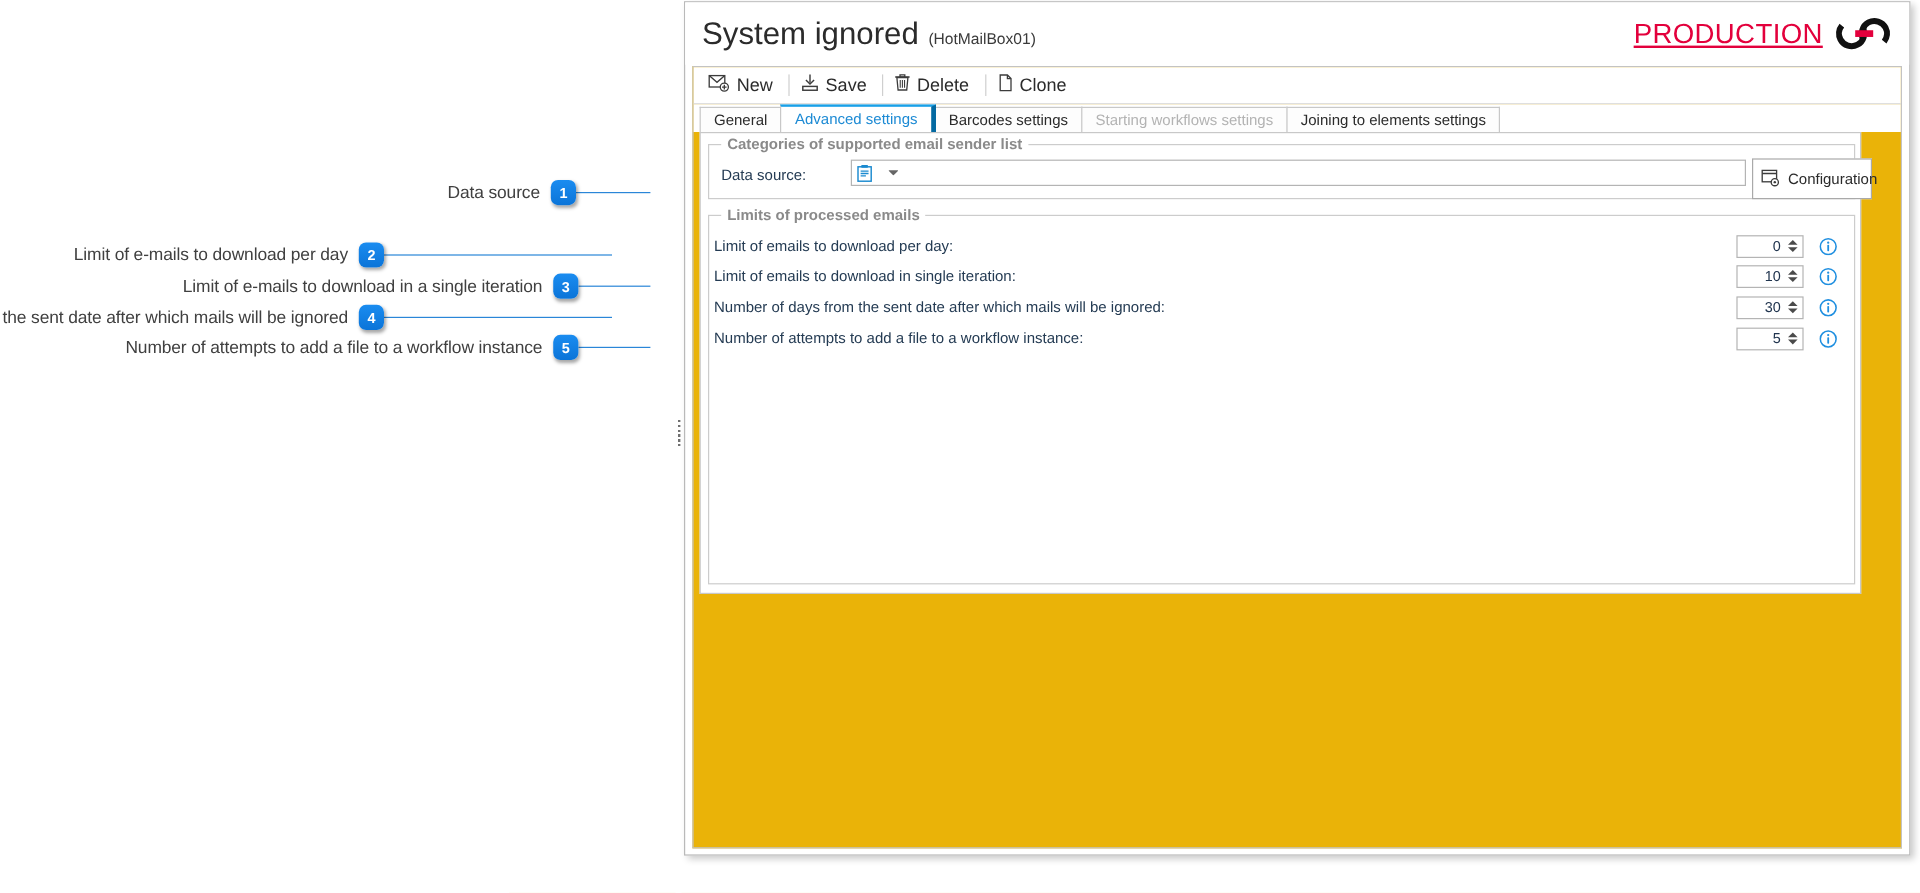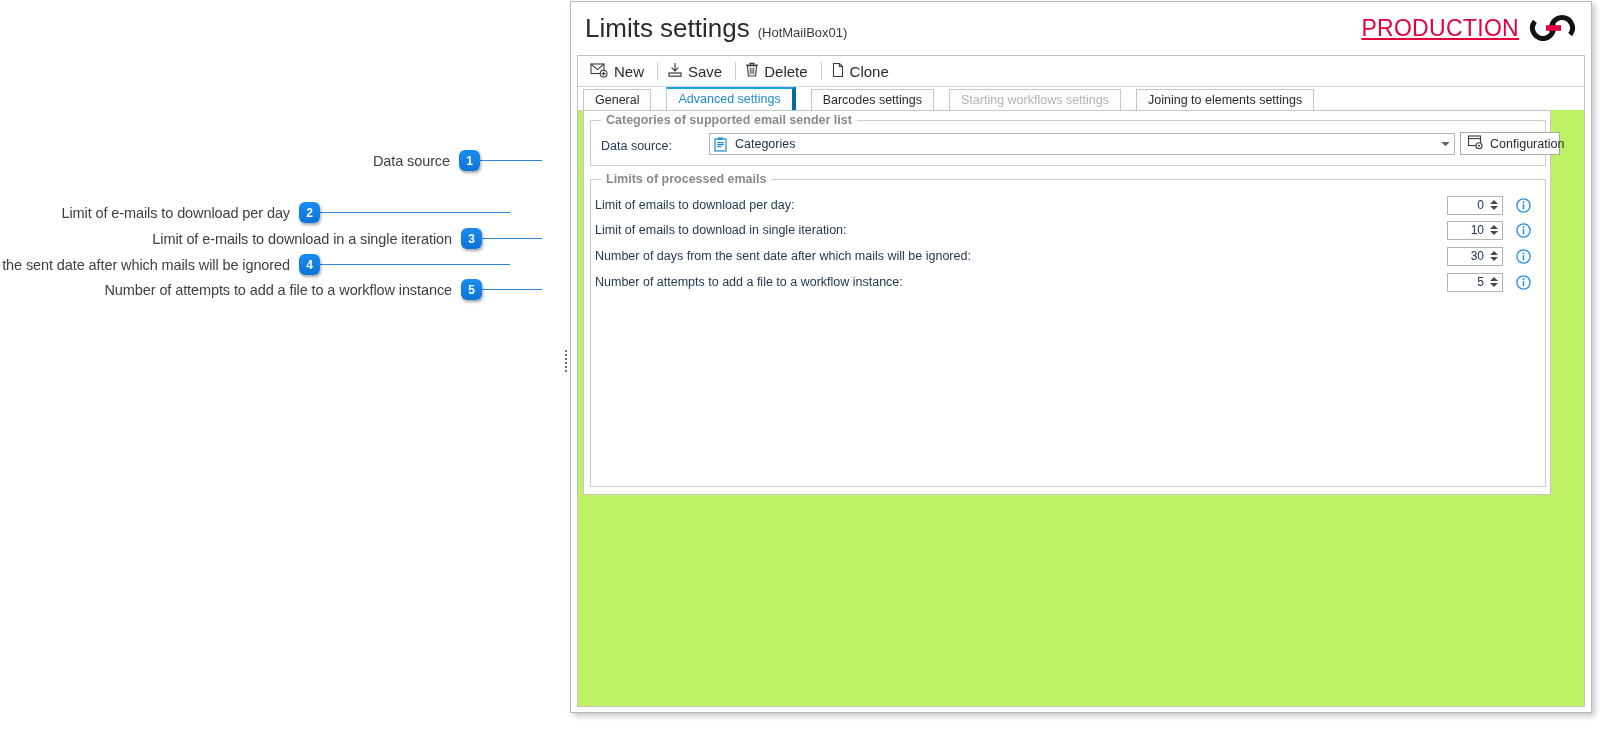--- a/index.html
+++ b/index.html
@@ -125,21 +125,21 @@
   .brand-logo { display:block; }
 
   
   .inner-frame {
     position: absolute;
     left: 6px;
     top: 53px;
     width: 1008px;
     height: 652px;
     border: 1px solid #c3c3c3;
-    background: #bef264;
+    background: #eab308;
     box-sizing: border-box;
   }
 
   
   .toolbar {
     height: 31px;
     display: flex;
     align-items: center;
     padding-left: 8px;
     border-bottom: 1px solid #d8d8d8;
@@ -164,21 +164,20 @@
   }
 
   
   .tabstrip {
     display: flex;
     align-items: flex-end;
     height: 23px;
     padding-left: 5px;
     background: #ffffff;
     position: relative;
-    gap: 16px;
   }
   .tab {
     height: 21px;
     line-height: 21px;
     padding: 0 11px;
     font-size: 12.5px;
     color: #2b2b2b;
     border: 1px solid #c8c8c8;
     border-bottom: none;
     background: #fdfdfd;
@@ -272,21 +271,21 @@
     align-items: center;
     justify-content: center;
     color: #5a5a5a;
     font-size: 9px;
   }
   .config-btn {
     position: absolute;
     left: 869px;
     top: 11px;
     width: 100px;
-    height: 23px;
+    height: 34px;
     border: 1px solid #a9a9a9;
     background: #ffffff;
     display: flex;
     align-items: center;
     gap: 6px;
     padding-left: 6px;
     box-sizing: border-box;
     font-size: 12.5px;
     color: #2b2b2b;
     cursor: default;
@@ -389,21 +388,21 @@
   <span class="badge">5</span>
   <span class="leader" style="width:60px;"></span>
 </div>
 
 <div class="splitter"></div>
 <div class="splitter-grip"></div>
 
 <div class="window">
 
   <div class="titlebar">
-    <span class="title-main">Limits settings</span>
+    <span class="title-main">System ignored</span>
     <span class="title-sub">(HotMailBox01)</span>
     <div class="brand">
       <span class="brand-text">PRODUCTION</span>
       <span>
         <svg class="brand-logo" width="48" height="30" viewBox="0 0 48 30">
           <circle cx="14" cy="15" r="10.5" fill="none" stroke="#111111" stroke-width="5" stroke-dasharray="45 22" transform="rotate(-28 14 15)"></circle>
           <circle cx="33" cy="15" r="10.5" fill="none" stroke="#111111" stroke-width="5" stroke-dasharray="45 22" transform="rotate(152 33 15)"></circle>
           <rect x="17" y="12.2" width="15" height="5.6" fill="#e3003c"></rect>
         </svg>
       </span>
@@ -478,21 +477,20 @@
         <span class="ds-label">Data source:</span>
 
         <div class="combo">
           <span class="combo-icon">
             <svg width="13" height="15" viewBox="0 0 13 15">
               <rect x="1" y="2" width="11" height="12" fill="#ffffff" stroke="#1b8ad0" stroke-width="1.2"></rect>
               <rect x="3.6" y="0.6" width="5.8" height="2.2" rx="0.8" fill="#1b8ad0"></rect>
               <path d="M3.2 5.6 h6.6 M3.2 7.6 h6.6 M3.2 9.6 h4.4" stroke="#1b8ad0" stroke-width="1.1"></path>
             </svg>
           </span>
-          <span class="combo-text">Categories</span>
           <span class="combo-arrow">
             <svg width="9" height="6" viewBox="0 0 9 6">
                 <path d="M0.5 1 L4.5 5 L8.5 1" fill="#666" stroke="none"></path>
                 <path d="M0.5 1 L4.5 5 L8.5 1 Z" fill="#666"></path>
               </svg>
           </span>
         </div>
 
         <div class="config-btn">
           <span>

